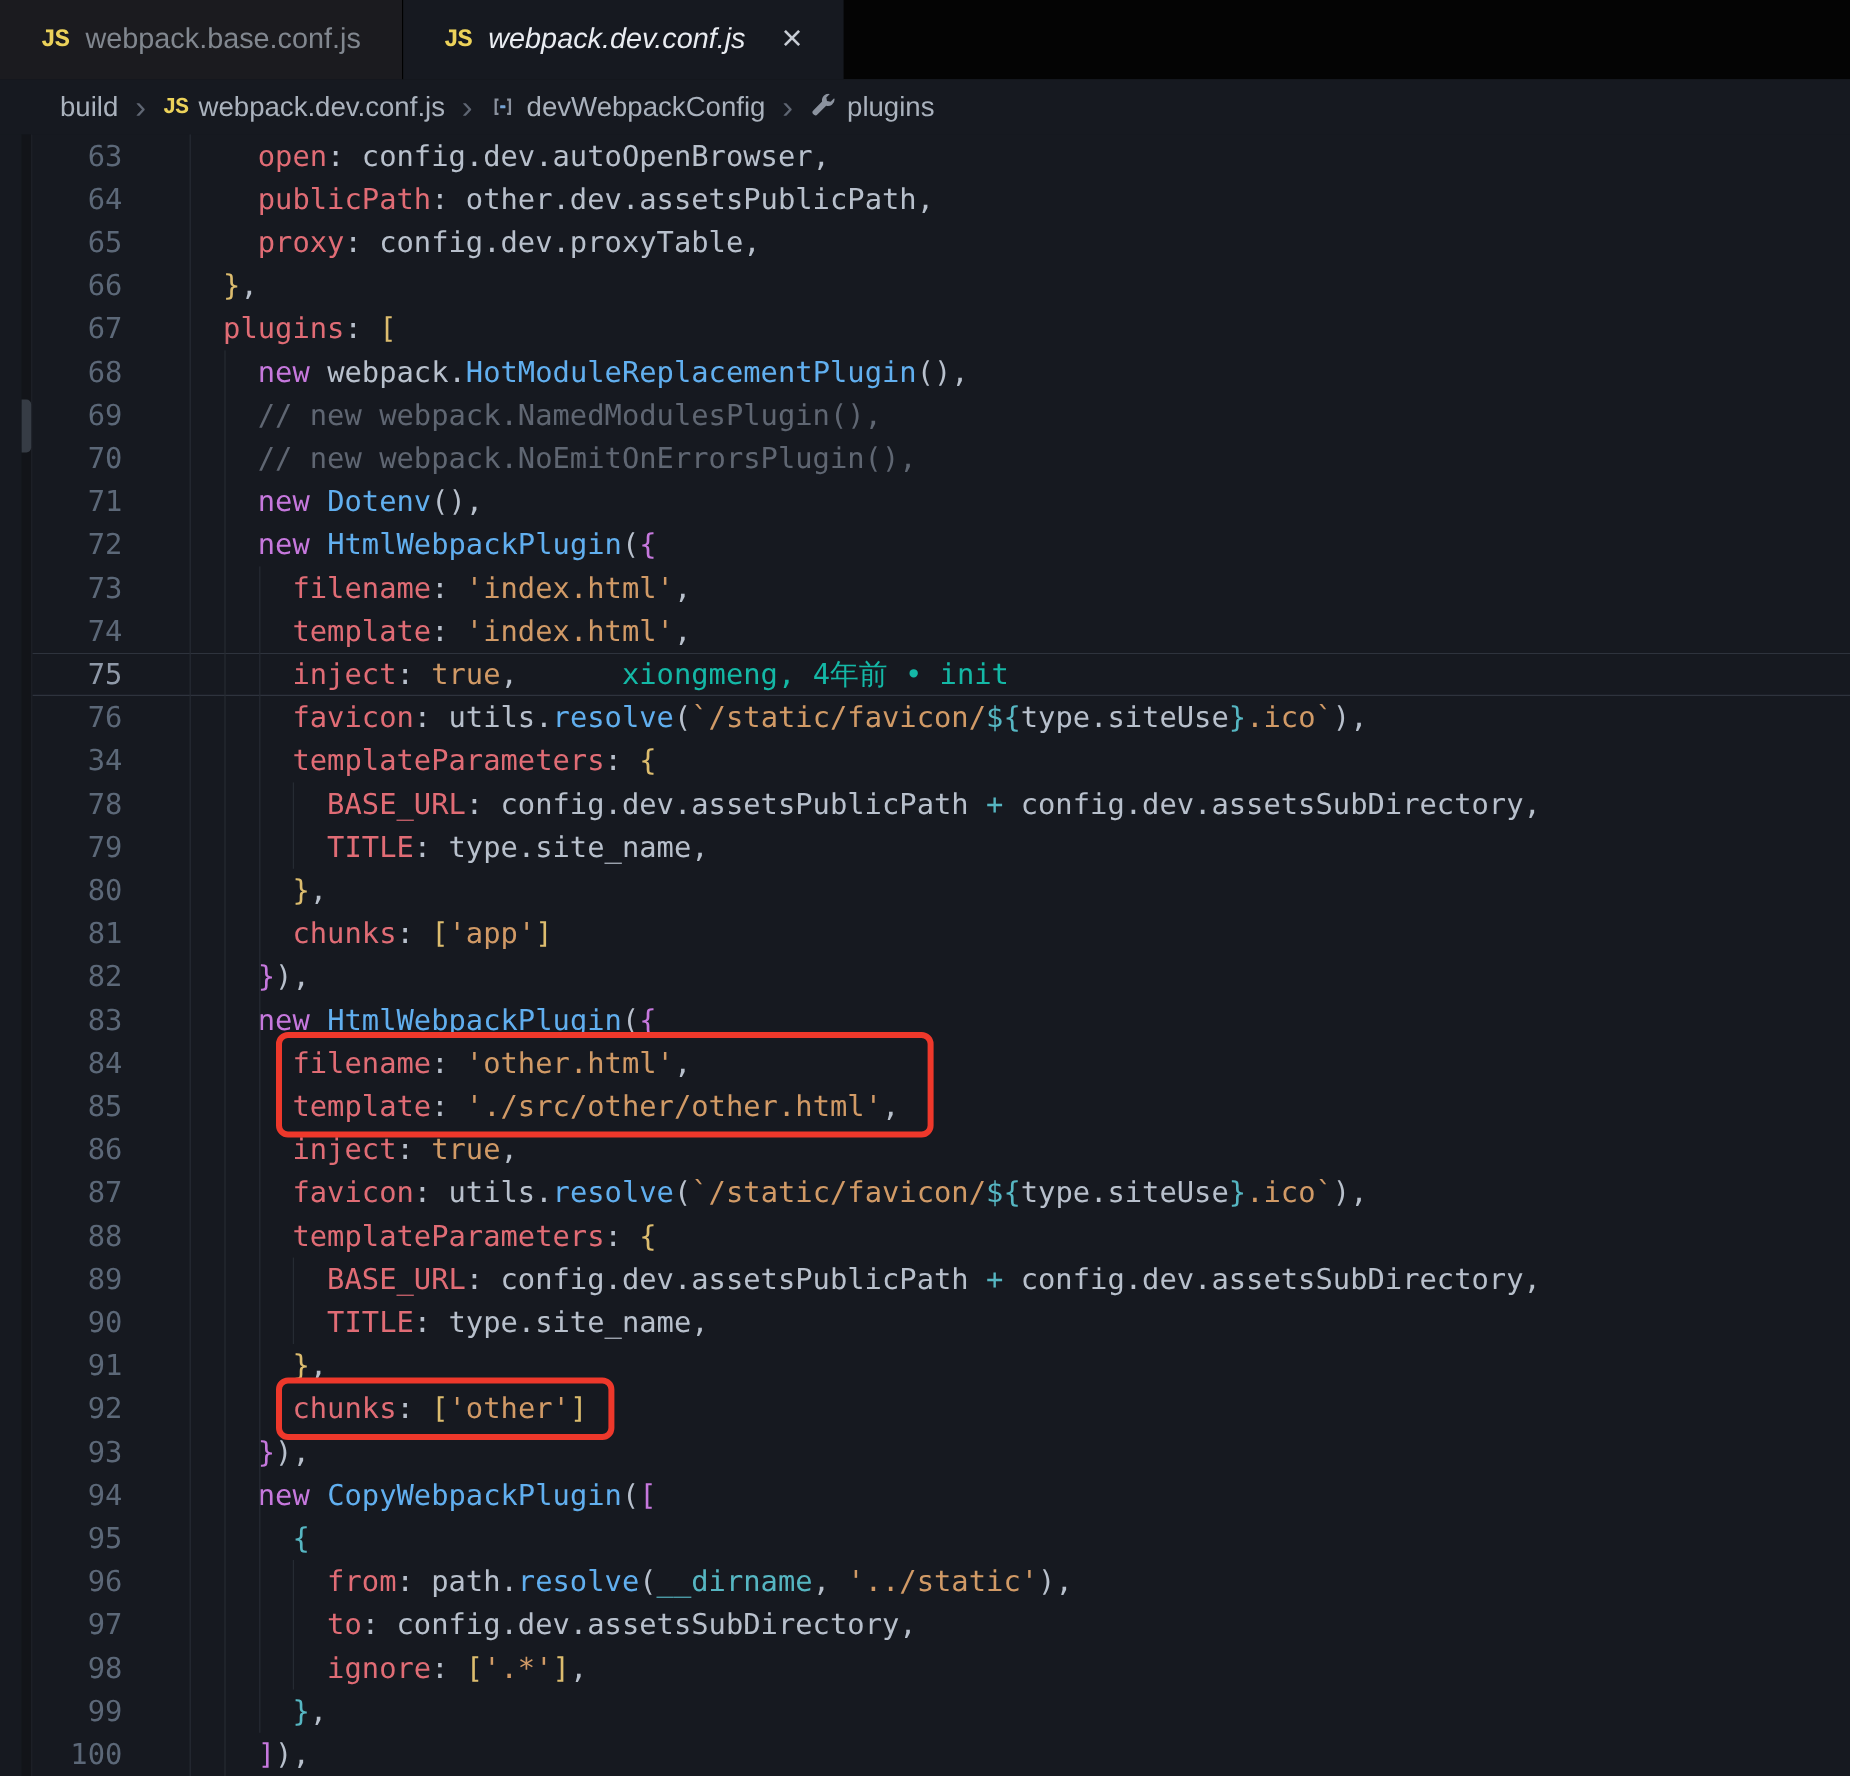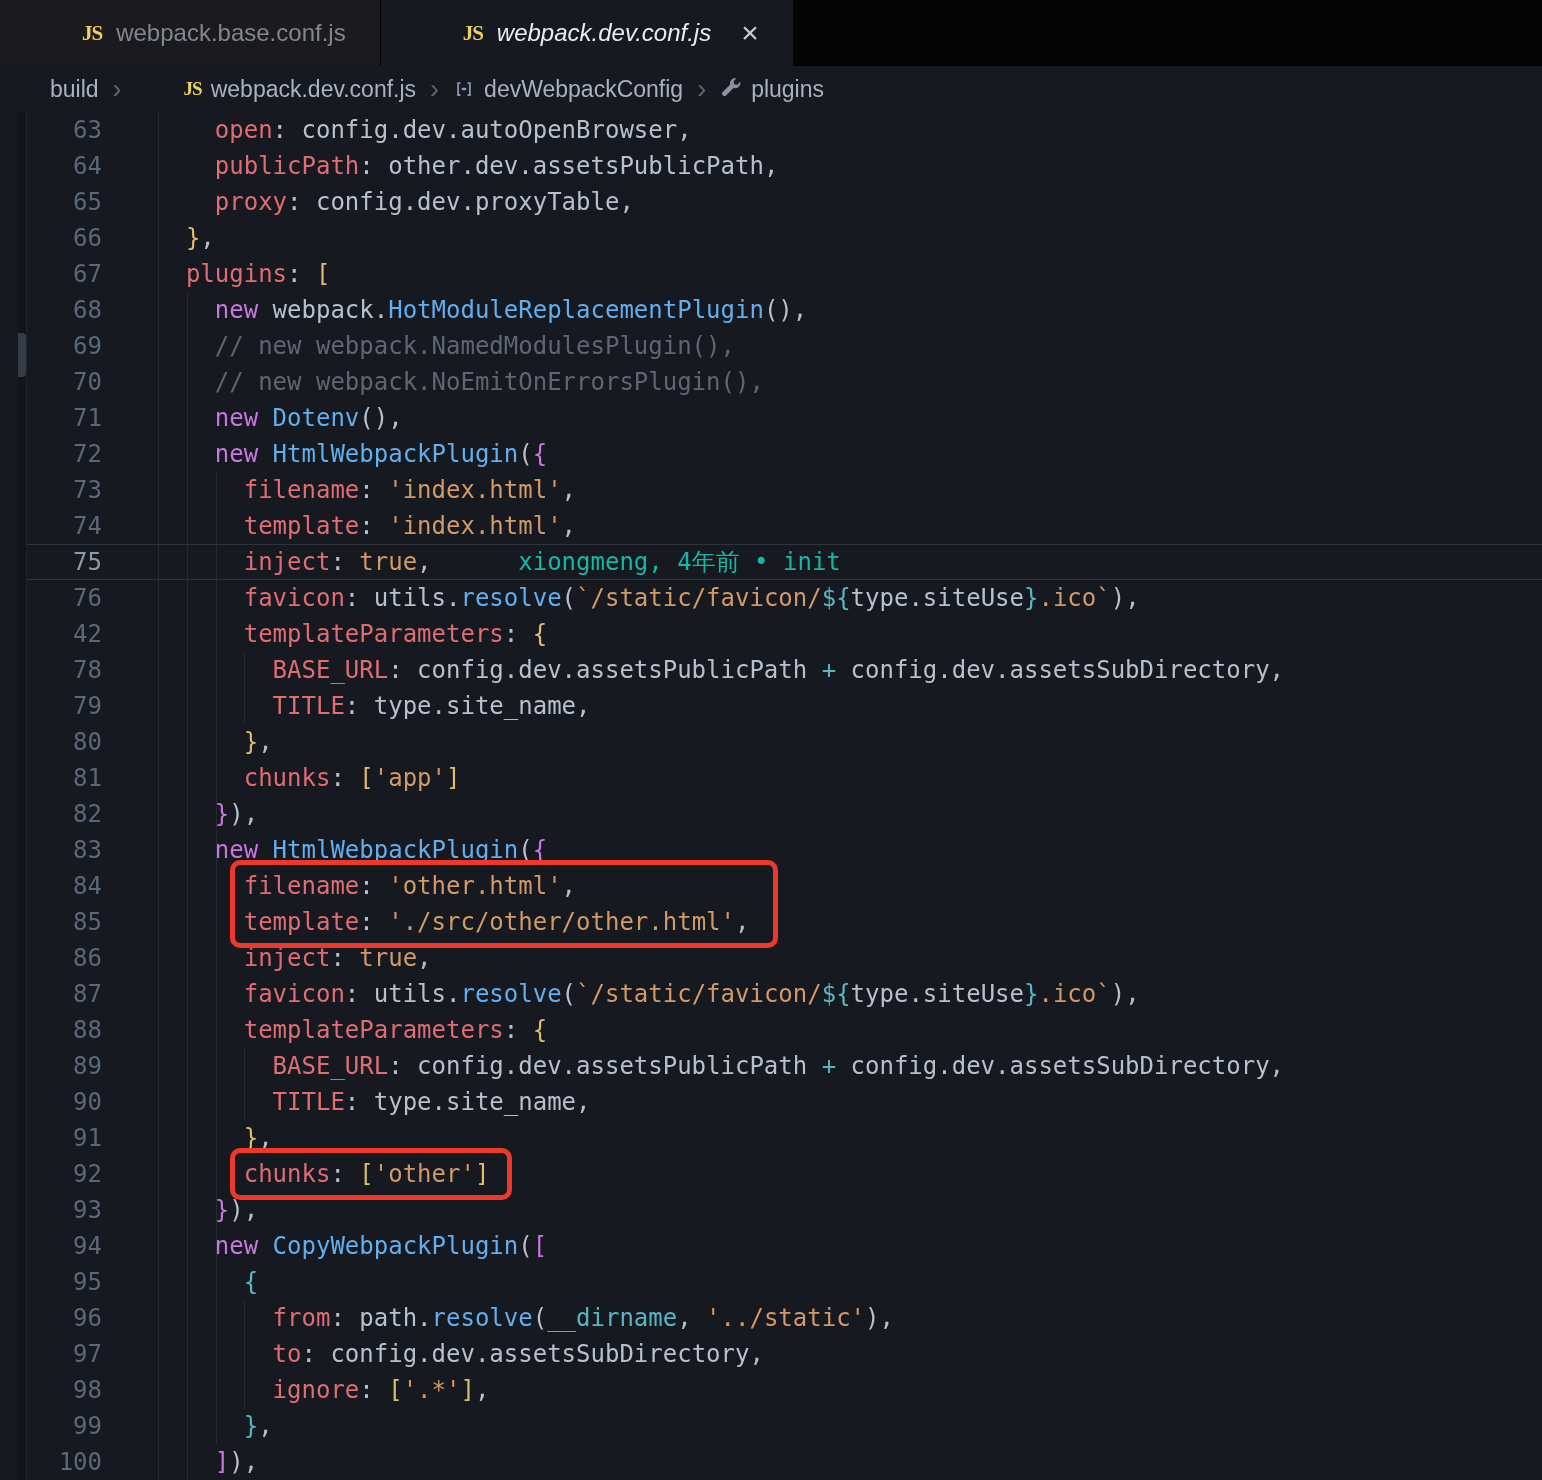--- a/index.html
+++ b/index.html
@@ -5,22 +5,22 @@
   * { margin:0; padding:0; box-sizing:border-box; }
   html,body { width:1542px; height:1480px; background:#161920; overflow:hidden;
               font-family:"Liberation Sans","DejaVu Sans",sans-serif; }
 
   
   .tabbar { height:66px; background:#040404; display:flex; align-items:stretch; }
   .tab { display:flex; align-items:center; gap:14px; padding:0 34px;
          font-size:24px; cursor:default; }
   .tab.inactive { background:#1b1b1f; color:#81878f; border-right:1px solid #000; }
   .tab.active   { background:#161920; color:#e9ecf1; font-style:italic; }
-  .js-badge { font-family:Liberation Serif, serif; font-style:normal;
-              font-weight:bold; font-size:21px; color:#ecd25a; letter-spacing:-1px;margin-left:48px; }
+  .js-badge { font-family:Liberation Mono, monospace; font-style:normal;
+              font-weight:bold; font-size:21px; color:#ecd25a; letter-spacing:-1px; }
   .tab-close { font-style:normal; font-size:30px; color:#c7ccd4; margin-left:16px; line-height:1; }
 
   
   .breadcrumb { height:46px; background:#161920; display:flex; align-items:center;
                 padding-left:50px; font-size:23px; color:#aab2bd; gap:12px; }
   .bc-sep { color:#5f6673; font-size:27px; line-height:1; padding:0 2px; }
   .bc-item { display:flex; align-items:center; gap:9px; }
   .bc-icon { display:flex; align-items:center; }
 
   
@@ -125,21 +125,21 @@
       <div class="line"><span class="ln">67</span><span class="code"><span class="t-fg">  </span><span class="t-prop">plugins</span><span class="t-fg">: </span><span class="t-b1">[</span></span></div>
       <div class="line"><span class="ln">68</span><span class="code"><span class="t-fg">    </span><span class="t-kw">new</span><span class="t-fg"> webpack.</span><span class="t-fn">HotModuleReplacementPlugin</span><span class="t-fg">(),</span></span></div>
       <div class="line"><span class="ln">69</span><span class="code"><span class="t-fg">    </span><span class="t-cm">// new webpack.NamedModulesPlugin(),</span></span></div>
       <div class="line"><span class="ln">70</span><span class="code"><span class="t-fg">    </span><span class="t-cm">// new webpack.NoEmitOnErrorsPlugin(),</span></span></div>
       <div class="line"><span class="ln">71</span><span class="code"><span class="t-fg">    </span><span class="t-kw">new</span><span class="t-fg"> </span><span class="t-fn">Dotenv</span><span class="t-fg">(),</span></span></div>
       <div class="line"><span class="ln">72</span><span class="code"><span class="t-fg">    </span><span class="t-kw">new</span><span class="t-fg"> </span><span class="t-fn">HtmlWebpackPlugin</span><span class="t-fg">(</span><span class="t-b2">{</span></span></div>
       <div class="line"><span class="ln">73</span><span class="code"><span class="t-fg">      </span><span class="t-prop">filename</span><span class="t-fg">: </span><span class="t-str">'index.html'</span><span class="t-fg">,</span></span></div>
       <div class="line"><span class="ln">74</span><span class="code"><span class="t-fg">      </span><span class="t-prop">template</span><span class="t-fg">: </span><span class="t-str">'index.html'</span><span class="t-fg">,</span></span></div>
       <div class="line current"><span class="ln">75</span><span class="code"><span class="t-fg">      </span><span class="t-prop">inject</span><span class="t-fg">: </span><span class="t-bool">true</span><span class="t-fg">,</span><span class="t-blame">      xiongmeng, 4年前 • init</span></span></div>
       <div class="line"><span class="ln">76</span><span class="code"><span class="t-fg">      </span><span class="t-prop">favicon</span><span class="t-fg">: utils.</span><span class="t-fn">resolve</span><span class="t-fg">(</span><span class="t-str">`/static/favicon/</span><span class="t-op">${</span><span class="t-fg">type.siteUse</span><span class="t-op">}</span><span class="t-str">.ico`</span><span class="t-fg">),</span></span></div>
-      <div class="line"><span class="ln">42</span><span class="code"><span class="t-fg">      </span><span class="t-prop">templateParameters</span><span class="t-fg">: </span><span class="t-b1">{</span></span></div>
+      <div class="line"><span class="ln">34</span><span class="code"><span class="t-fg">      </span><span class="t-prop">templateParameters</span><span class="t-fg">: </span><span class="t-b1">{</span></span></div>
       <div class="line"><span class="ln">78</span><span class="code"><span class="t-fg">        </span><span class="t-prop">BASE_URL</span><span class="t-fg">: config.dev.assetsPublicPath </span><span class="t-op">+</span><span class="t-fg"> config.dev.assetsSubDirectory,</span></span></div>
       <div class="line"><span class="ln">79</span><span class="code"><span class="t-fg">        </span><span class="t-prop">TITLE</span><span class="t-fg">: type.site_name,</span></span></div>
       <div class="line"><span class="ln">80</span><span class="code"><span class="t-fg">      </span><span class="t-b1">}</span><span class="t-fg">,</span></span></div>
       <div class="line"><span class="ln">81</span><span class="code"><span class="t-fg">      </span><span class="t-prop">chunks</span><span class="t-fg">: </span><span class="t-b1">[</span><span class="t-str">'app'</span><span class="t-b1">]</span></span></div>
       <div class="line"><span class="ln">82</span><span class="code"><span class="t-fg">    </span><span class="t-b2">}</span><span class="t-fg">),</span></span></div>
       <div class="line"><span class="ln">83</span><span class="code"><span class="t-fg">    </span><span class="t-kw">new</span><span class="t-fg"> </span><span class="t-fn">HtmlWebpackPlugin</span><span class="t-fg">(</span><span class="t-b2">{</span></span></div>
       <div class="line"><span class="ln">84</span><span class="code"><span class="t-fg">      </span><span class="t-prop">filename</span><span class="t-fg">: </span><span class="t-str">'other.html'</span><span class="t-fg">,</span></span></div>
       <div class="line"><span class="ln">85</span><span class="code"><span class="t-fg">      </span><span class="t-prop">template</span><span class="t-fg">: </span><span class="t-str">'./src/other/other.html'</span><span class="t-fg">,</span></span></div>
       <div class="line"><span class="ln">86</span><span class="code"><span class="t-fg">      </span><span class="t-prop">inject</span><span class="t-fg">: </span><span class="t-bool">true</span><span class="t-fg">,</span></span></div>
       <div class="line"><span class="ln">87</span><span class="code"><span class="t-fg">      </span><span class="t-prop">favicon</span><span class="t-fg">: utils.</span><span class="t-fn">resolve</span><span class="t-fg">(</span><span class="t-str">`/static/favicon/</span><span class="t-op">${</span><span class="t-fg">type.siteUse</span><span class="t-op">}</span><span class="t-str">.ico`</span><span class="t-fg">),</span></span></div>

